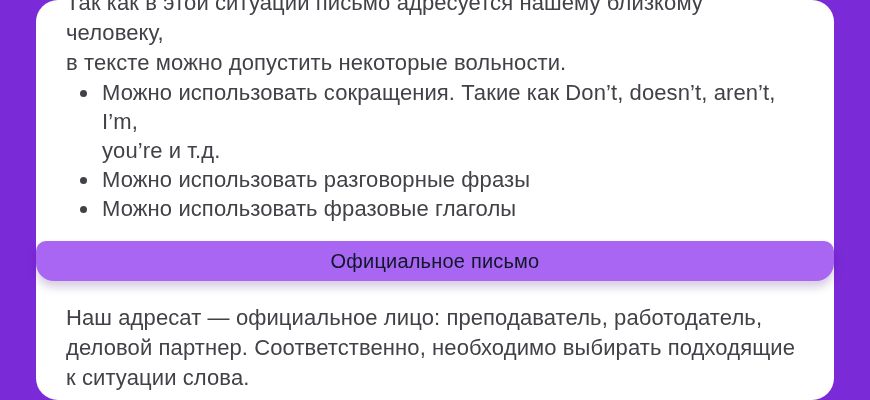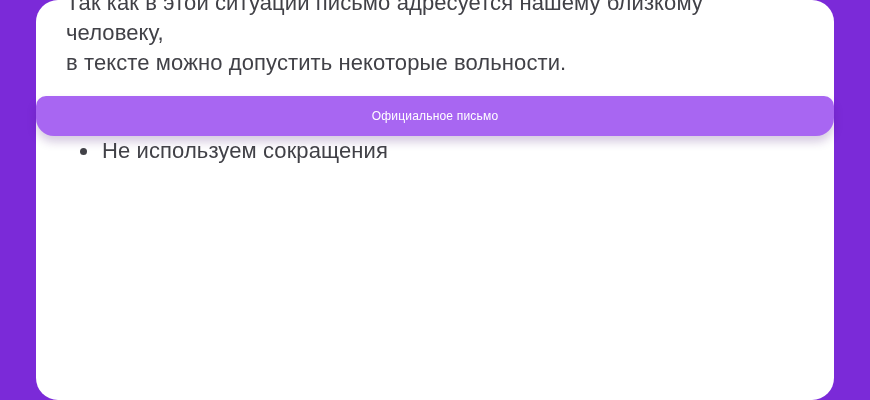--- a/index.html
+++ b/index.html
@@ -60,42 +60,51 @@
     height: 40px;
     width: 798px;
     background: #A866F2;
     border-radius: 10px 10px 18px 18px;
     display: flex;
     align-items: center;
     justify-content: center;
     box-shadow: 0 6px 10px rgba(70, 20, 120, 0.22);
   }
   .banner-label {
-    color: #ffffff;
-    font-size: 12px;
+    color: #0f172a;
+    font-size: 20px;
     font-weight: 500;
     letter-spacing: 0.2px;
   }
 </style>
 </head>
 <body>
 
 <div class="viewport">
   <div class="content-column">
 
     <section class="section-informal">
       <p class="para">Так как в этой ситуации письмо адресуется нашему близкому человеку,
 в тексте можно допустить некоторые вольности.</p>
+      <ul class="bullets">
+        <li>Можно использовать сокращения. Такие как Don’t, doesn’t, aren’t, I’m,
+you’re и т.д.</li>
+        <li>Можно использовать разговорные фразы</li>
+        <li>Можно использовать фразовые глаголы</li>
+      </ul>
     </section>
 
     <div class="banner">
       <span class="banner-label">Официальное письмо</span>
     </div>
 
     <section class="section-formal">
+      <p class="para">Наш адресат — официальное лицо: преподаватель, работодатель,
+деловой партнер. Соответственно, необходимо выбирать подходящие
+к ситуации слова.</p>
       <ul class="bullets">
         <li>Не используем сокращения</li>
 
       </ul>
     </section>
 
   </div>
 </div>
 
 </body></html>

